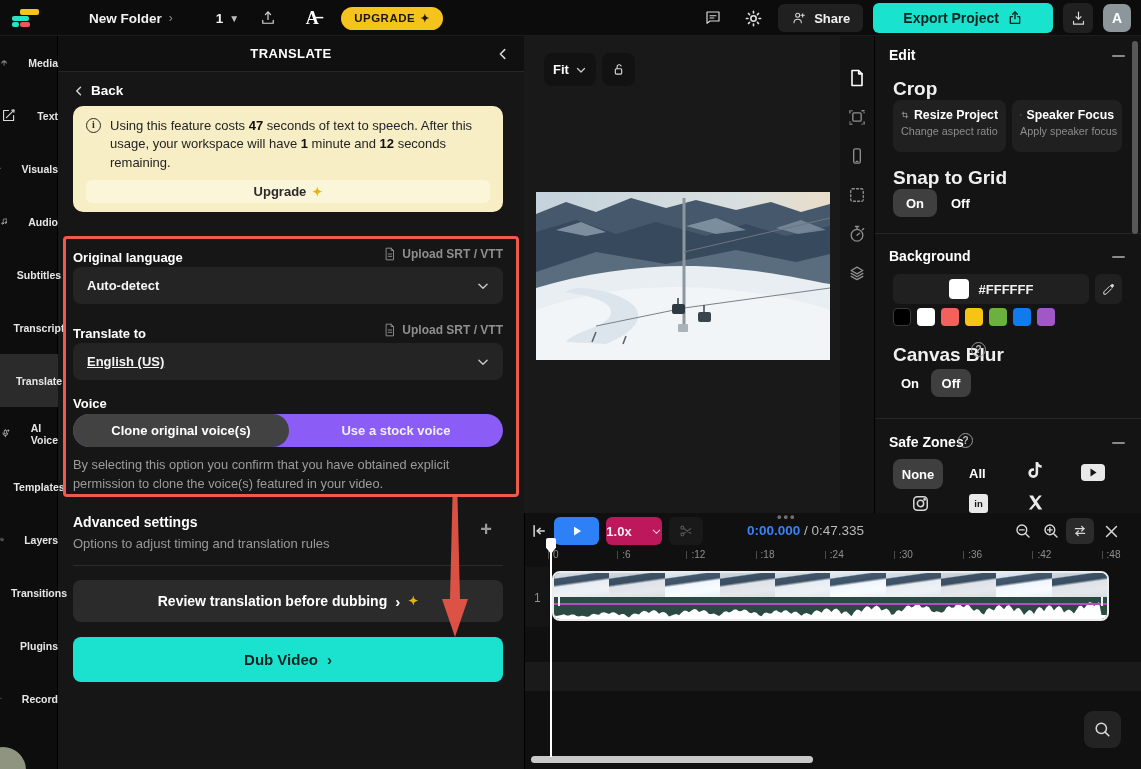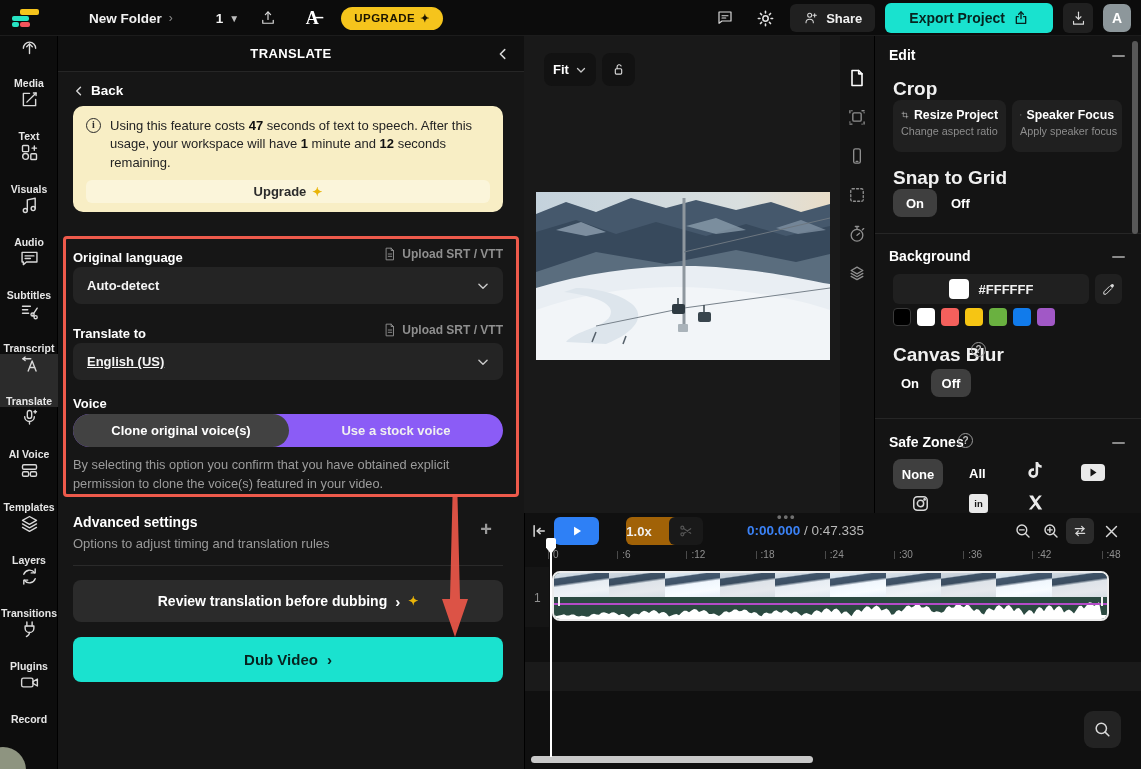--- a/index.html
+++ b/index.html
@@ -12,27 +12,27 @@
 
   
   #topbar { left:0; top:0; width:1141px; height:36px; background:#0c0c0c; border-bottom:1px solid #1c1c1c; z-index:40; }
   #topbar .row { position:absolute; top:0; height:36px; display:flex; align-items:center; }
   .crumb { font-size:13.5px; font-weight:bold; color:#f2f2f2;padding-left:36px; }
   .crumb-sep { color:#8a8a8a; margin:0 7px; font-size:12px; }
   .caret { color:#bdbdbd; font-size:10px; margin-left:6px; }
   .tb-iconbtn { width:30px; height:28px; display:flex; align-items:center; justify-content:center; border-radius:6px; }
   #upgrade-pill { display:flex; align-items:center; gap:5px; background:#f5c41c; color:#1c1500; font-size:11.5px; font-weight:bold; letter-spacing:.5px; border-radius:13px; padding:5px 13px; }
   #share-btn { display:flex; align-items:center; gap:7px; background:#202020; border-radius:6px; height:28px; padding:0 13px; font-size:13px; font-weight:bold; color:#f0f0f0; }
-  #export-btn { display:flex; align-items:center; gap:8px; background:#19e2cf; border-radius:6px; height:30px; padding:0 24px; font-size:14px; font-weight:bold; color:#062420; }
+  #export-btn { display:flex; align-items:center; gap:8px; background:#19e2cf; border-radius:6px; height:30px; padding:0 30px; font-size:14px; font-weight:bold; color:#062420; }
   #download-btn { background:#202020; border-radius:6px; width:30px; height:30px; display:flex; align-items:center; justify-content:center; }
   #avatar { background:#8d979b; border-radius:7px; width:28px; height:28px; display:flex; align-items:center; justify-content:center; color:#fff; font-weight:bold; font-size:14px; }
 
   
   #sidebar { left:0; top:36px; width:58px; height:733px; background:#0d0d0d; border-right:1px solid #000; z-index:30; }
-  .side-item { width:58px; height:53px; display:flex; flex-direction:column; align-items:center; justify-content:center; gap:20px; }
+  .side-item { width:58px; height:53px; display:flex; flex-direction:row; align-items:center; justify-content:center; gap:20px; }
   .side-item span { font-size:10.5px; font-weight:bold; color:#e6e6e6; }
   .side-item.active { background:#2b2b2b; }
   #side-more { position:absolute; left:0; top:740px; width:58px; text-align:center; color:#9a9a9a; font-size:15px; font-weight:bold; letter-spacing:1px; }
   #help-bubble { position:absolute; left:-20px; top:747px; width:46px; height:46px; border-radius:50%; background:#8e9480; z-index:50; }
 
   
   #panel { left:58px; top:36px; width:466px; height:733px; background:#161616; z-index:10; }
   #panel-header { position:absolute; left:0; top:0; width:466px; height:36px; background:#101010; border-bottom:1px solid #262626; display:flex; align-items:center; justify-content:center; }
   #panel-title { font-size:13px; font-weight:bold; letter-spacing:.4px; color:#fff; }
   #panel-collapse { position:absolute; right:10px; top:7px; width:22px; height:22px; display:flex; align-items:center; justify-content:center; }
@@ -624,21 +624,21 @@
           <path d="M5.5 5v14"></path>
           <path d="M19 12H10"></path>
           <path d="m13.5 8.5-4 3.5 4 3.5"></path>
         </svg>
     </span>
     <span class="tl-btn" style="left:29px; top:4px; width:45px; height:28px; background:#2e80f6;">
       <svg width="14" height="14" viewBox="0 0 24 24">
           <path d="M7 4.5 19 12 7 19.5z" fill="#fff"></path>
         </svg>
     </span>
-    <span class="tl-btn" style="left:81px; top:4px; width:56px; height:28px; background:#a16207; gap:19px;margin-left:20px;">
+    <span class="tl-btn" style="left:81px; top:4px; width:56px; height:28px; background:#be185d; gap:19px;">
       <span style="font-size:13px; font-weight:bold; color:#f0f0f0;">1.0x</span>
       <svg width="11" height="11" viewBox="0 0 24 24" style="stroke:#c9c9c9; fill:none; stroke-width:2.6; stroke-linecap:round; stroke-linejoin:round;">
           <path d="m5 9 7 7 7-7"></path>
         </svg>
     </span>
     <span class="tl-btn" style="left:144px; top:4px; width:34px; height:28px; background:#191919;">
       <svg width="16" height="16" viewBox="0 0 24 24" style="stroke:#555; fill:none; stroke-width:1.8; stroke-linecap:round;">
           <circle cx="6.5" cy="7" r="2.2"></circle>
           <circle cx="6.5" cy="17" r="2.2"></circle>
           <path d="M8.5 8.3 19 15.5M8.5 15.7 19 8.5"></path>

